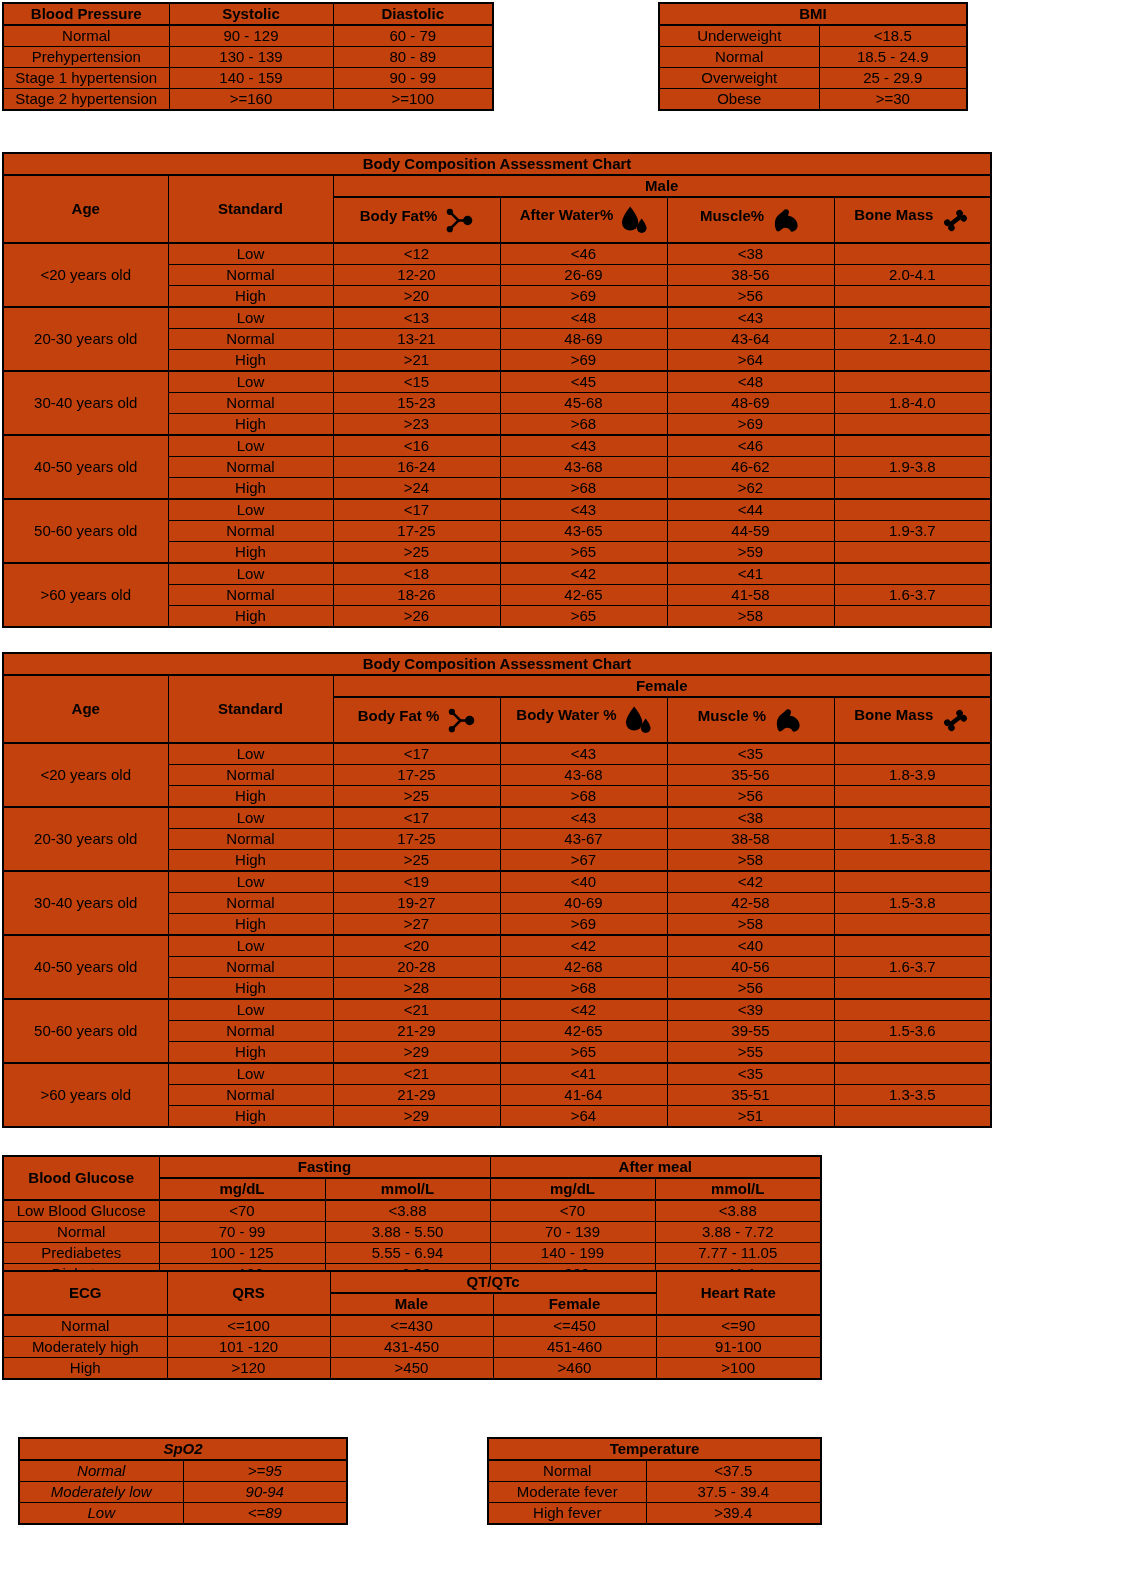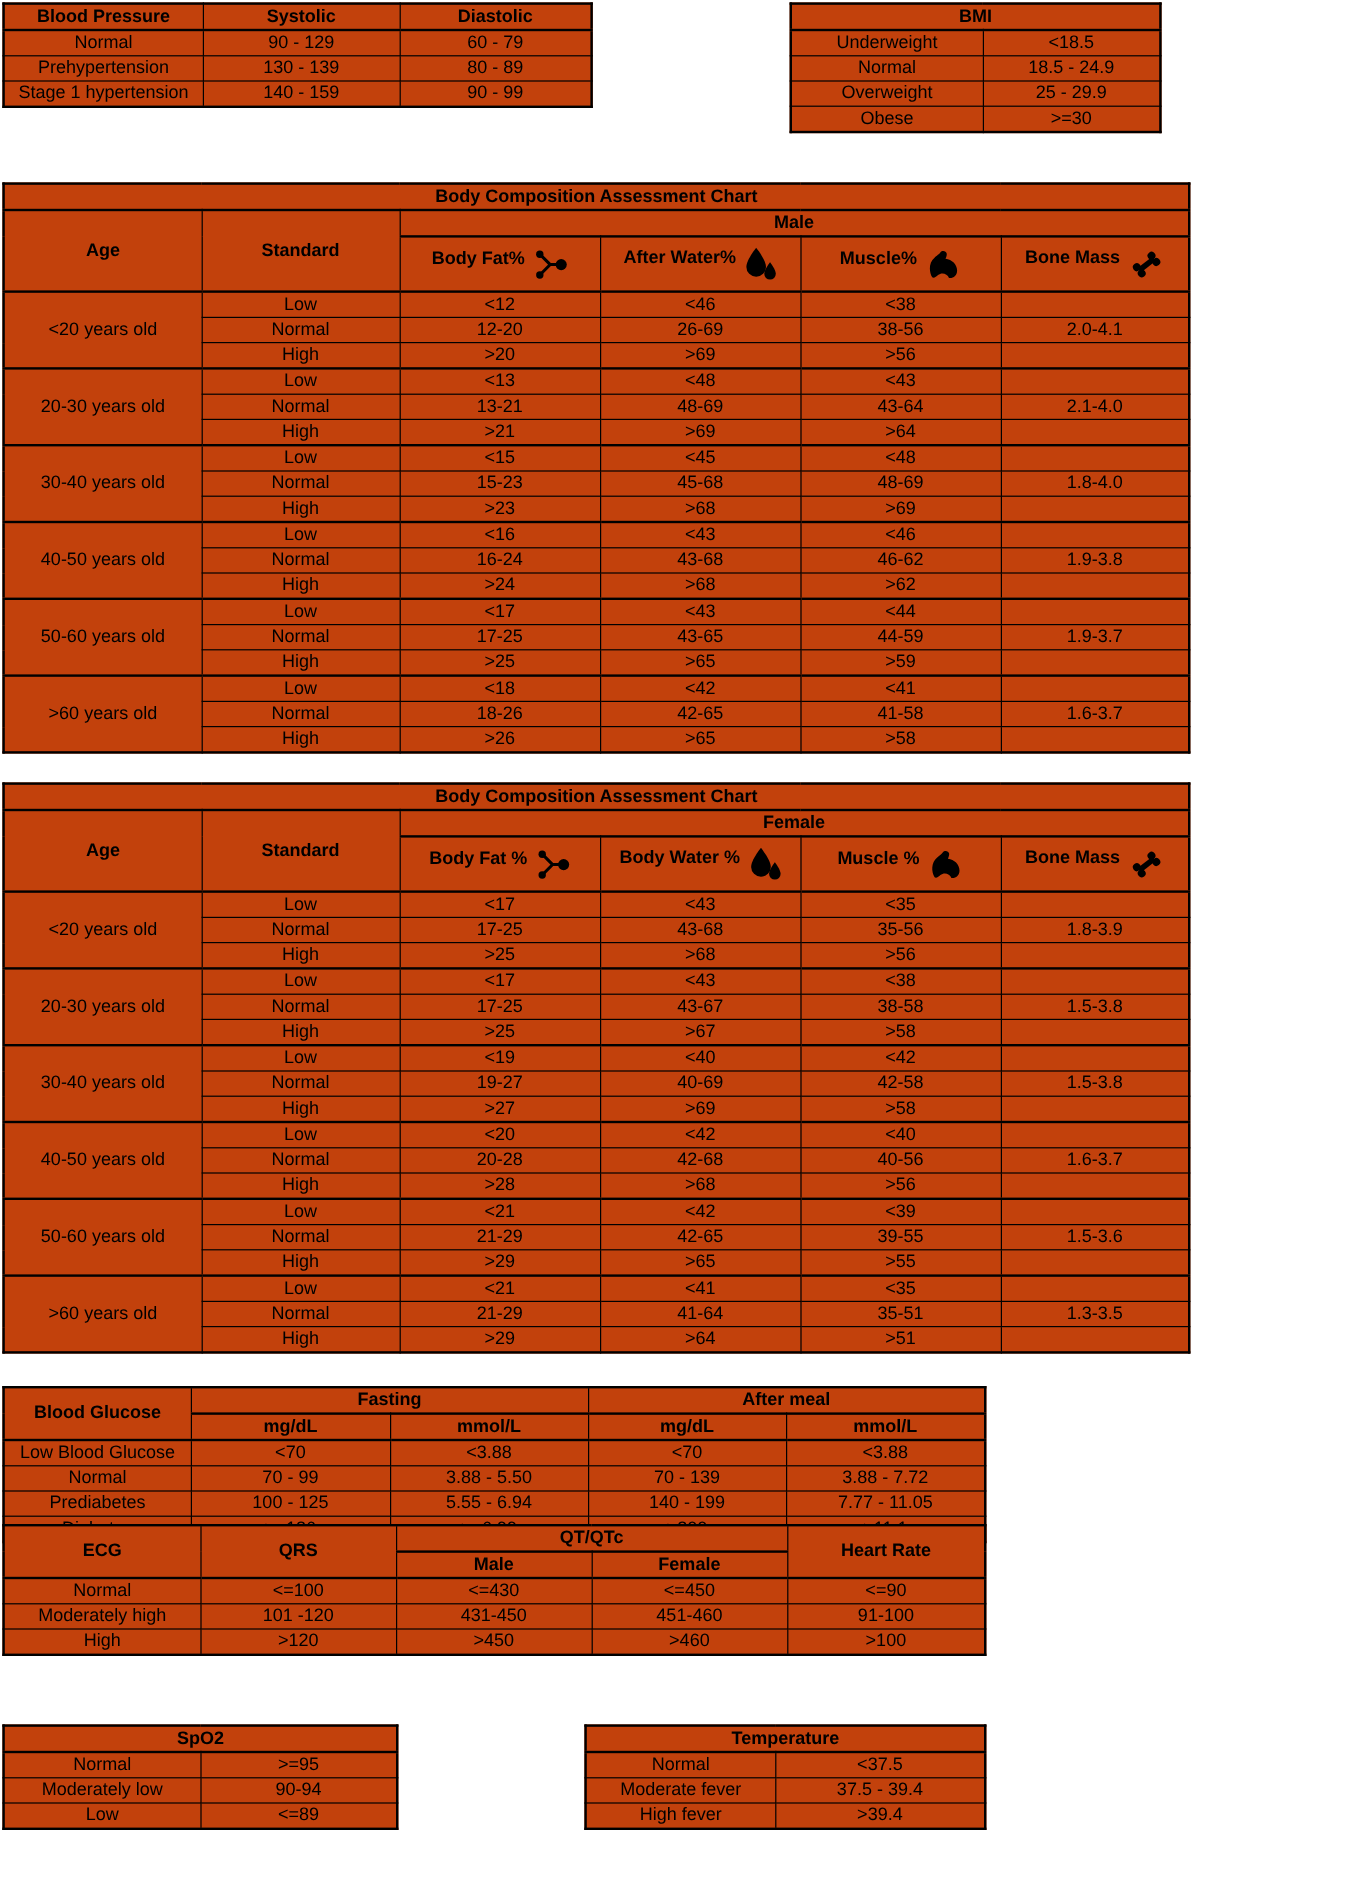--- a/index.html
+++ b/index.html
@@ -50,20 +50,25 @@
         <tr>
           <td>Prehypertension</td>
           <td>130 - 139</td>
           <td>80 - 89</td>
         </tr>
         <tr>
           <td>Stage 1 hypertension</td>
           <td>140 - 159</td>
           <td>90 - 99</td>
         </tr>
+        <tr>
+          <td>Stage 2 hypertension</td>
+          <td>&gt;=160</td>
+          <td>&gt;=100</td>
+        </tr>
       </tbody>
   </table>
 
   <table id="bmi-table" style="left:658px; top:2px; width:308px;">
     <colgroup>
         <col style="width:160px">
         <col style="width:148px">
       </colgroup>
     <thead>
       <tr>
@@ -565,21 +570,21 @@
         <tr>
           <td>High</td>
           <td>&gt;120</td>
           <td>&gt;450</td>
           <td>&gt;460</td>
           <td>&gt;100</td>
         </tr>
       </tbody>
   </table>
 
-  <table id="spo2-table" style="left:2px; top:1437px; width:328px;">
+  <table id="spo2-table" style="left:18px; top:1437px; width:328px;font-style:italic;">
     <colgroup>
         <col style="width:164px">
         <col style="width:164px">
       </colgroup>
     <thead>
       <tr>
         <th colspan="2">SpO2</th>
       </tr>
     </thead>
     <tbody id="spo2-body">

